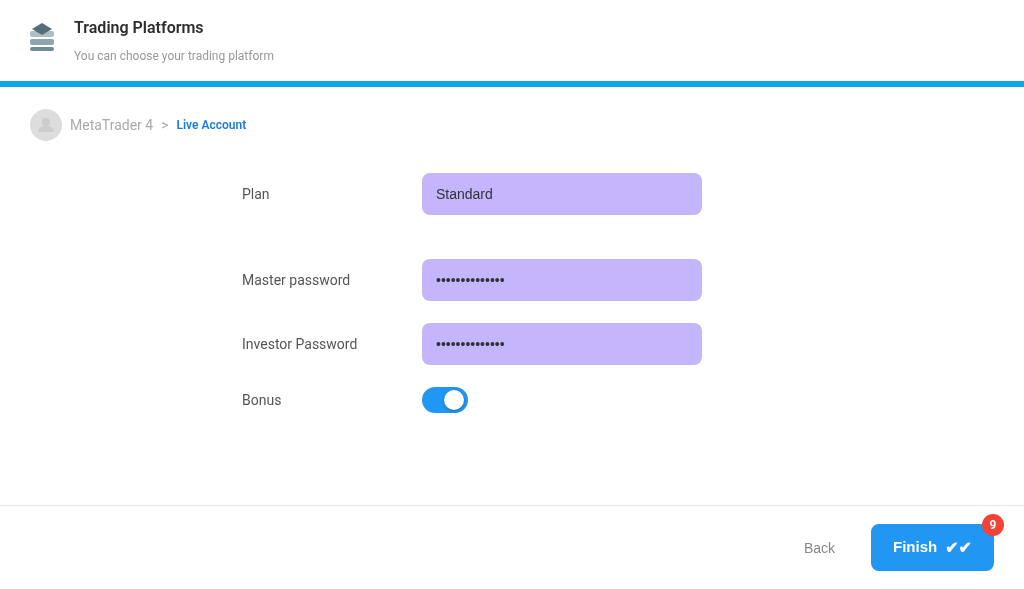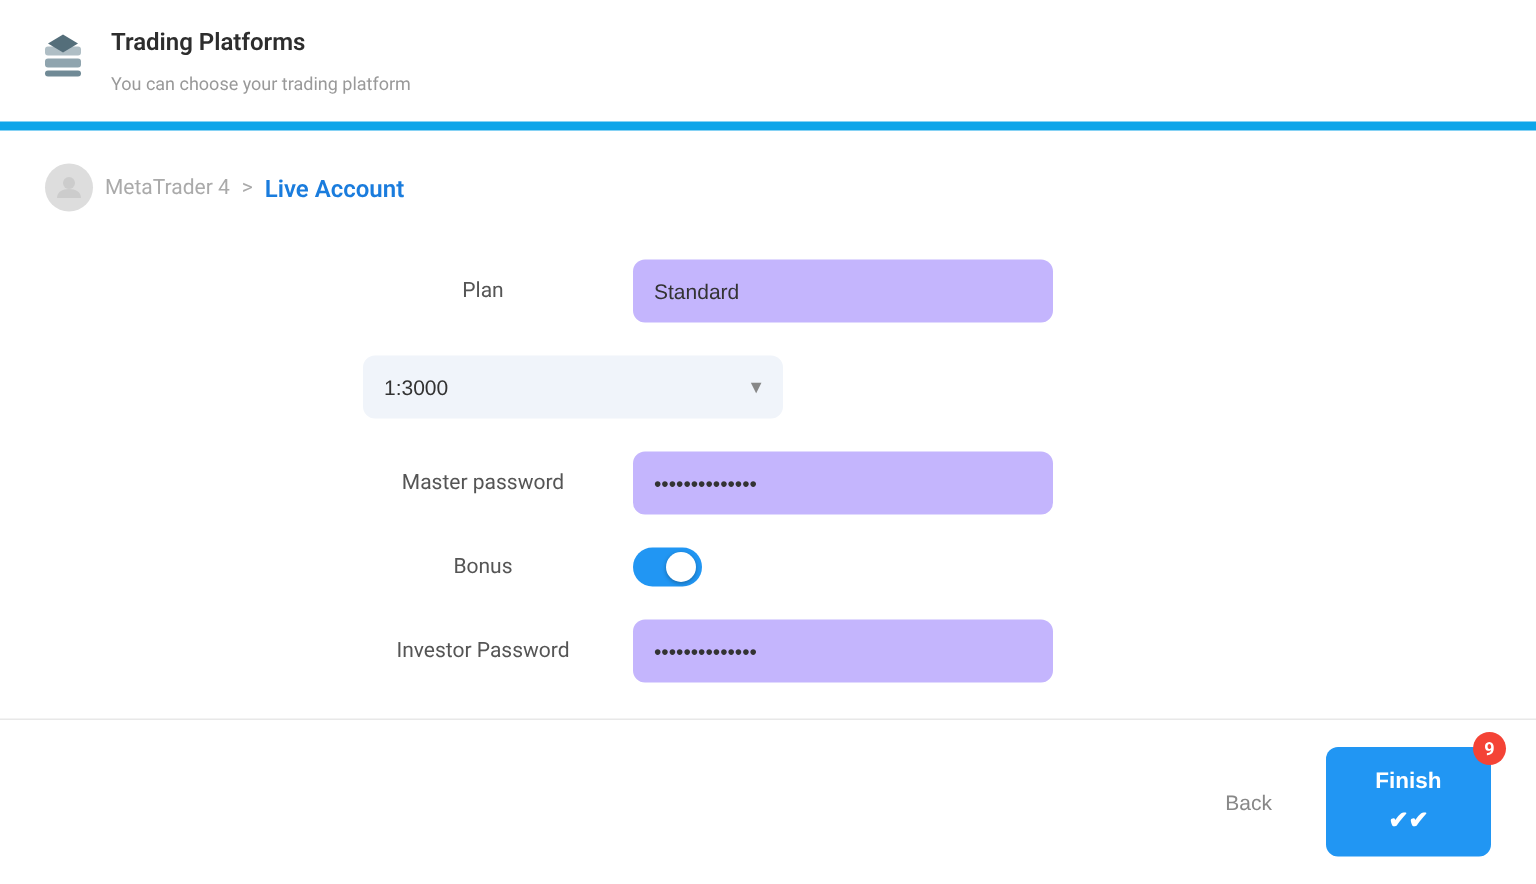--- a/index.html
+++ b/index.html
@@ -44,38 +44,38 @@
       color: #aaa;
       font-size: 14px;
     }
     .breadcrumb-separator {
       color: #aaa;
       font-size: 14px;
     }
     .breadcrumb-current {
       color: #1a7cdd;
       font-weight: 600;
-      font-size: 16px;
+      font-size: 12px;
     }
 
     
     .form-container {
       padding: 10px 60px 10px 120px;
       max-width: 780px;
       margin: 0 auto;
     }
     .form-row {
       display: flex;
       align-items: center;
       margin-bottom: 22px;
       gap: 20px;
     }
     .form-label {
       width: 160px;
-      text-align: center;
+      text-align: left;
       font-size: 14px;
       color: #555;
       flex-shrink: 0;
     }
     .form-input {
       flex: 1;
       max-width: 280px;
       height: 42px;
       background: #c4b5fd;
       border: none;
@@ -171,24 +171,22 @@
     .finish-btn {
       background: #2196f3;
       color: #fff;
       border: none;
       border-radius: 8px;
       padding: 14px 22px;
       font-size: 15px;
       font-weight: 600;
       cursor: pointer;
       display: flex;
-      align-items: center;
       gap: 8px;
       min-width: 110px;
-      flex-direction: column;
     }
     .finish-badge {
       position: absolute;
       top: -10px;
       right: -10px;
       background: #f44336;
       color: #fff;
       border-radius: 50%;
       width: 22px;
       height: 22px;
@@ -250,50 +248,39 @@
 </div>
 
 <div class="form-container">
 
   <div class="form-row">
     <label class="form-label">Plan</label>
     <input class="form-input" type="text" readonly="" value="Standard" style="">
   </div>
 
   <div class="form-row">
-    <div class="form-select-wrapper">
-      <select class="form-select">
-        <option>1:100</option>
-        <option>1:200</option>
-        <option>1:500</option>
-        <option>1:1000</option>
-        <option>1:2000</option>
-        <option selected="">1:3000</option>
-      </select>
-      <span class="select-arrow">▼</span>
-    </div>
   </div>
 
   <div class="form-row">
     <label class="form-label">Master password</label>
+    <input class="form-input" type="password" value="aaaaaaaaaaaaaa" style="">
+  </div>
+
+  <div class="form-row">
+    <label class="form-label">Investor Password</label>
     <input class="form-input" type="password" value="aaaaaaaaaaaaaa" style="">
   </div>
 
   <div class="form-row">
     <label class="form-label">Bonus</label>
     <div class="toggle-wrapper">
       <div class="toggle-track">
         <div class="toggle-thumb"></div>
       </div>
     </div>
-  </div>
-
-  <div class="form-row">
-    <label class="form-label">Investor Password</label>
-    <input class="form-input" type="password" value="aaaaaaaaaaaaaa" style="">
   </div>
 
 </div>
 
 <div class="footer">
   <button class="back-btn">Back</button>
   <div class="finish-btn-wrapper">
     <button class="finish-btn">
       <span>Finish</span>
       <span class="check-icon">✔✔</span>

